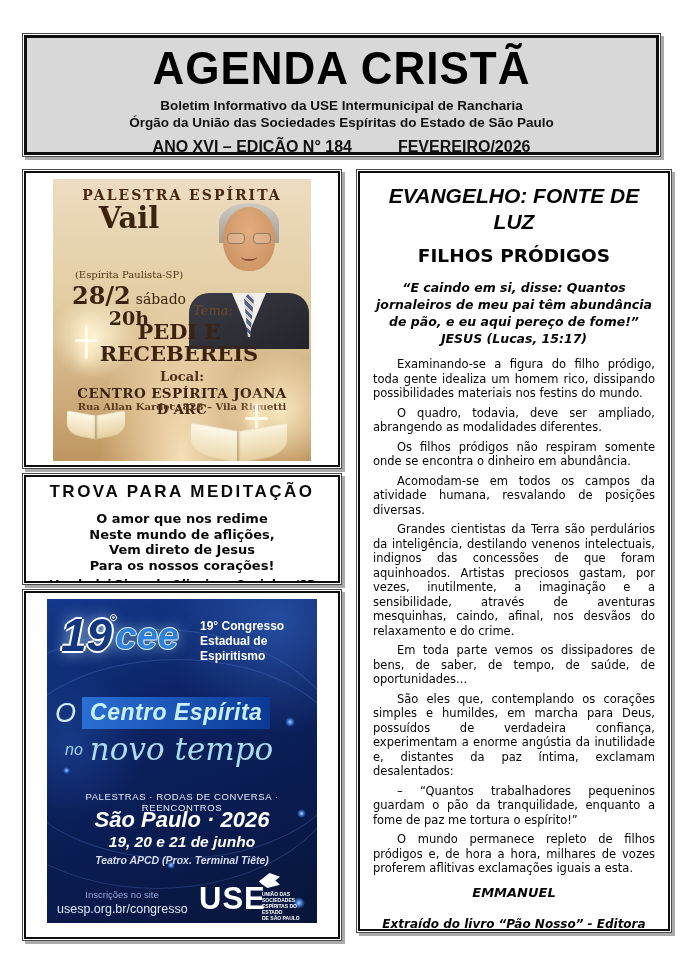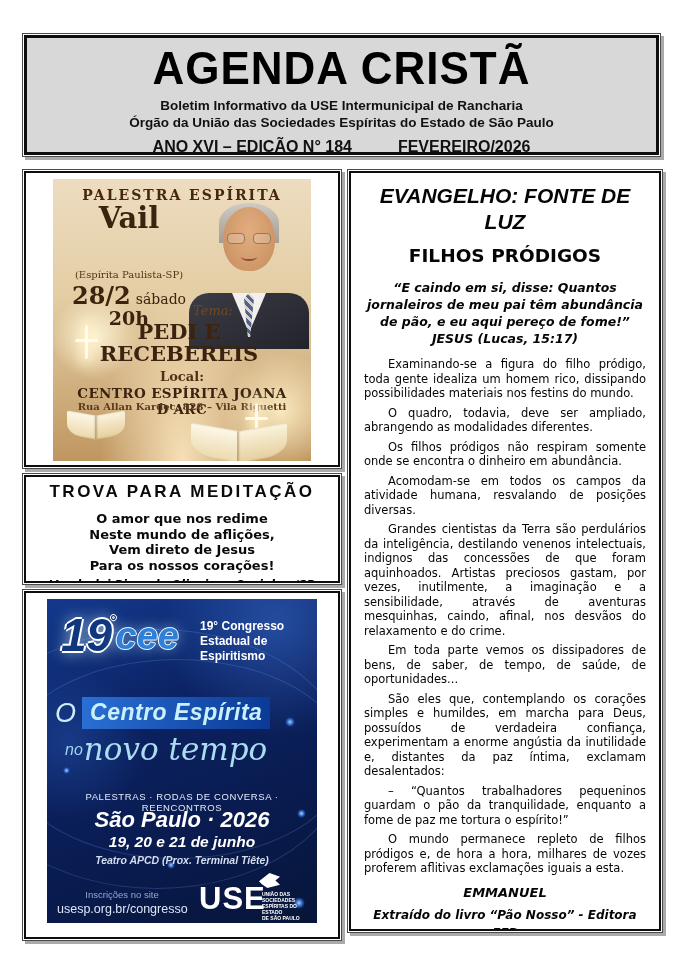--- a/index.html
+++ b/index.html
@@ -100,21 +100,21 @@
   .p2-deg{font-weight:bold;font-size:16px;color:#10367f;margin:2px 0 0 -2px;
           text-shadow:-1px 0 0 #fff,1px 0 0 #fff,0 -1px 0 #fff,0 1px 0 #fff;}
   .p2-cee{font-weight:bold;font-style:italic;font-size:38px;line-height:50px;color:var(--poster2-blue);margin-left:-1px;
           text-shadow:-1px 0 0 #eaf6ff,1px 0 0 #eaf6ff,0 -1px 0 #eaf6ff,0 1px 0 #eaf6ff,0 0 14px rgba(160,215,255,.8);}
   .p2-caption{position:absolute;left:153px;top:20px;font-weight:bold;font-size:12px;line-height:15px;color:#fff;}
   .p2-headline{position:absolute;left:8px;top:98px;width:256px;}
   .p2-h1{display:flex;align-items:center;gap:6px;}
   .p2-o{font-style:italic;font-size:27px;color:#cfeefc;font-weight:normal;}
   .p2-hbox{padding:2px 8px 3px;background:linear-gradient(90deg,#2a6fd4 0%,#0b3a96 100%);
            font-weight:bold;font-style:italic;font-size:23px;color:#c9f1fd;letter-spacing:.5px;}
-  .p2-h2{margin:2px 0 0 10px;display:flex;align-items:flex-start;gap:1px;}
+  .p2-h2{margin:2px 0 0 10px;display:flex;align-items:flex-start;gap:7px;}
   .p2-no{font-style:italic;font-size:16px;color:#9fd4ee;margin-top:10px;}
   .p2-script{font-family:"DejaVu Serif",serif;font-style:italic;font-size:31px;color:var(--poster2-lightblue);}
   .p2-activities{position:absolute;top:192px;left:0;width:100%;text-align:center;
                  font-size:9.5px;letter-spacing:.6px;color:#e4ebf8;}
   .p2-city{position:absolute;top:208px;left:0;width:100%;text-align:center;
            font-weight:bold;font-style:italic;font-size:22px;color:#fff;}
   .p2-dates{position:absolute;top:234px;left:0;width:100%;text-align:center;
             font-weight:bold;font-style:italic;font-size:15.5px;color:#fff;}
   .p2-venue{position:absolute;top:255px;left:0;width:100%;text-align:center;
             font-weight:bold;font-style:italic;font-size:10.5px;color:#d6ddf0;}
@@ -127,21 +127,21 @@
                 clip-path:polygon(0% 55%,50% 0%,100% 25%,78% 50%,100% 78%,40% 100%,14% 75%);}
   .p2-use-cap{position:absolute;left:63px;top:10px;font-weight:bold;font-size:5px;line-height:6px;color:#fff;}
 
   
   .article-inner{padding:8px 13px 6px;font-family:"DejaVu Sans",sans-serif;color:#050505;}
   .article-kicker{text-align:center;font-family:"Liberation Sans",sans-serif;
                   font-weight:bold;font-style:italic;font-size:21px;line-height:26px;margin-top:2px;}
   .article-title{text-align:center;font-weight:bold;font-size:18.5px;line-height:24px;margin-top:9px;}
   .article-quote{text-align:center;font-weight:bold;font-style:italic;font-size:12.5px;line-height:17px;margin:11px 2px 10px;}
   .article-body p{font-size:11.5px;line-height:14.5px;text-align:justify;text-indent:24px;margin:0 0 5px;}
-  .article-signature{text-align:center;font-weight:bold;font-style:italic;font-size:13px;margin:9px 0 6px;}
+  .article-signature{text-align:center;font-weight:bold;font-style:italic;font-size:13px;margin:9px 0 15px;}
   .article-source div{text-align:center;font-weight:bold;font-style:italic;font-size:12px;line-height:18px;}
 </style>
 </head>
 <body>
 
 <div class="page">
 
   <div class="panel" style="left:22px;top:33px;width:639px;height:124px;">
     <div class="panel-inner header-inner">
       <div class="masthead-title">AGENDA CRISTÃ</div>
@@ -266,21 +266,21 @@
           <div class="p2-use-cap">
               <div>UNIÃO DAS SOCIEDADES</div>
               <div>ESPÍRITAS DO ESTADO</div>
               <div>DE SÃO PAULO</div>
             </div>
         </div>
       </div>
     </div>
   </div>
 
-  <div class="panel" style="left:347px;top:169px;width:316px;height:764px;">
+  <div class="panel" style="left:356px;top:169px;width:316px;height:764px;">
     <div class="panel-inner article-inner">
       <div class="article-kicker">EVANGELHO: FONTE DE LUZ</div>
       <div class="article-title">FILHOS PRÓDIGOS</div>
       <div class="article-quote">“E caindo em si, disse: Quantos jornaleiros de meu pai têm abundância de pão, e eu aqui pereço de fome!” JESUS (Lucas, 15:17)</div>
       <div class="article-body">
           <p>Examinando-se a figura do filho pródigo, toda gente idealiza um homem rico, dissipando possibilidades materiais nos festins do mundo.</p>
           <p>O quadro, todavia, deve ser ampliado, abrangendo as modalidades diferentes.</p>
           <p>Os filhos pródigos não respiram somente onde se encontra o dinheiro em abundância.</p>
           <p>Acomodam-se em todos os campos da atividade humana, resvalando de posições diversas.</p>
           <p>Grandes cientistas da Terra são perdulários da inteligência, destilando venenos intelectuais, indignos das concessões de que foram aquinhoados. Artistas preciosos gastam, por vezes, inutilmente, a imaginação e a sensibilidade, através de aventuras mesquinhas, caindo, afinal, nos desvãos do relaxamento e do crime.</p>

